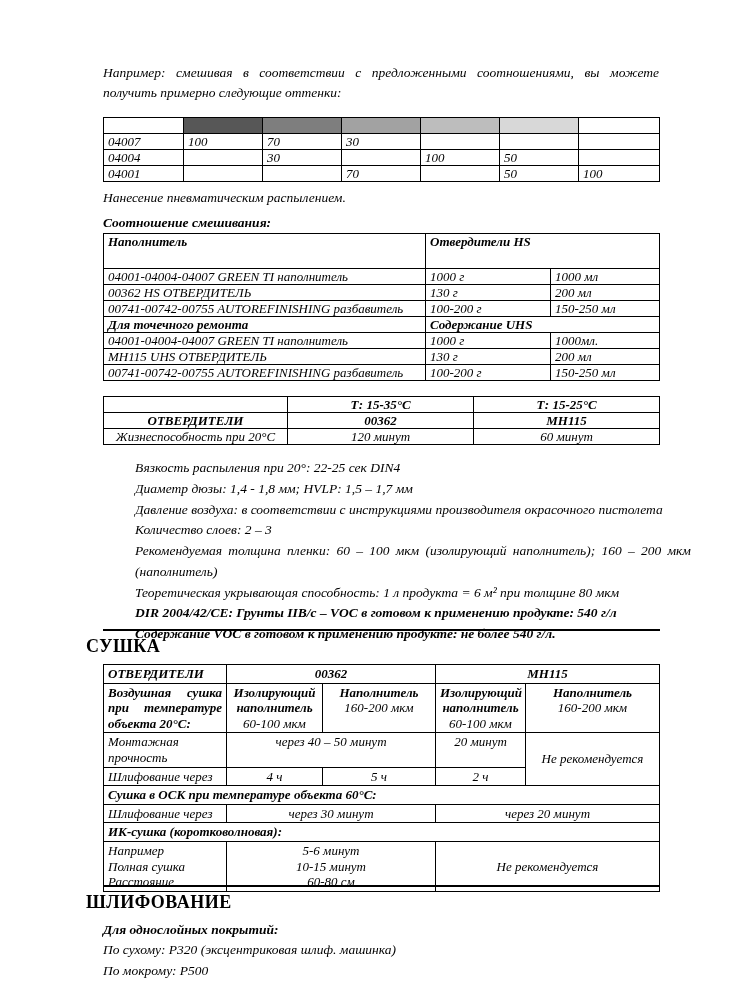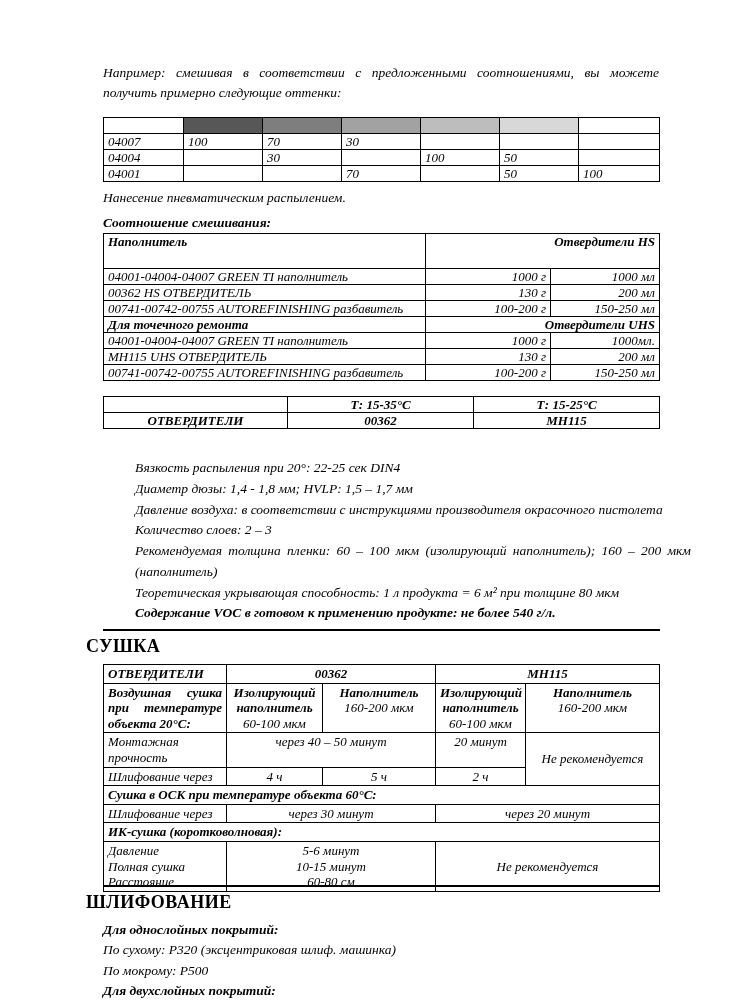--- a/index.html
+++ b/index.html
@@ -20,21 +20,21 @@
 
   
   #swatch { top:117px; }
   .swatch td { height:15px; line-height:15px; }
 
   
   #appnote { top:190px; }
   #mixhead { top:215px; font-weight:bold; }
   #mixtable { top:233px; }
   .mix td { height:15px; line-height:15px; }
-  .mix .c { text-align:right; }
+  .mix .c { text-align:left; }
   .mix tr.tophdr td { height:34px; vertical-align:top; font-weight:bold; }
   .mix tr.spothdr td { font-weight:bold; }
 
   
   #hardtable { top:396px; }
   .hard td { height:15px; line-height:15px; text-align:center;margin-top:16px; }
   .hard .b { font-weight:bold; }
 
   
   #specs { top:458px; line-height:1.54;margin-left:32px; }
@@ -144,21 +144,21 @@
       <td class="c">130 г</td>
       <td class="c">200 мл</td>
     </tr>
     <tr>
       <td>00741-00742-00755 AUTOREFINISHING разбавитель</td>
       <td class="c">100-200 г</td>
       <td class="c">150-250 мл</td>
     </tr>
     <tr class="spothdr">
       <td>Для точечного ремонта</td>
-      <td colspan="2" class="c">Отвердители  UHS</td>
+      <td colspan="2" class="c">Содержание  UHS</td>
     </tr>
     <tr>
       <td>04001-04004-04007 GREEN TI наполнитель</td>
       <td class="c">1000 г</td>
       <td class="c">1000мл.</td>
     </tr>
     <tr>
       <td>МН115 UHS ОТВЕРДИТЕЛЬ</td>
       <td class="c">130 г</td>
       <td class="c">200 мл</td>
@@ -182,32 +182,38 @@
     <tbody>
         <tr>
       <td></td>
       <td class="b">Т: 15-35°С</td>
       <td class="b">Т: 15-25°С</td>
     </tr>
     <tr>
       <td class="b">ОТВЕРДИТЕЛИ</td>
       <td class="b">00362</td>
       <td class="b">МН115</td>
+    </tr>
+    <tr>
+      <td>Жизнеспособность при 20°С</td>
+      <td>120 минут</td>
+      <td>60 минут</td>
     </tr>
   </tbody>
     </table>
 </div>
 
 <div class="sec" id="specs">
   <p>Вязкость распыления при 20°: 22-25 сек DIN4</p>
   <p>Диаметр дюзы: 1,4 - 1,8 мм; HVLP: 1,5 – 1,7 мм</p>
   <p>Давление воздуха: в соответствии с инструкциями производителя окрасочного пистолета</p>
   <p>Количество слоев: 2 – 3</p>
   <p class="thick">Рекомендуемая толщина пленки: 60 – 100 мкм (изолирующий наполнитель); 160 – 200 мкм (наполнитель)</p>
   <p>Теоретическая укрывающая способность: 1 л продукта = 6 м² при толщине 80 мкм</p>
+  <p class="bold">DIR 2004/42/CE: Грунты IIB/с – VOC в готовом к применению продукте: 540 г/л</p>
   <p class="bold">Содержание VOC в готовом к применению продукте: не более 540 г/л.</p>
 </div>
 
 <div class="rule" id="rule1"></div>
 <div class="bighead" id="dryhead">СУШКА</div>
 
 <div class="sec" id="drytable">
   <table class="dry">
     <colgroup>
         <col style="width:123px">
@@ -259,21 +265,21 @@
     <tr>
       <td>Шлифование через</td>
       <td colspan="2" class="c">через 30 минут</td>
       <td colspan="2" class="c">через 20 минут</td>
     </tr>
     <tr>
       <td colspan="5" class="b">ИК-сушка (коротковолновая):</td>
     </tr>
     <tr>
       <td>
-        <span>Давление</span><br>
+        <span>Например</span><br>
         <span>Полная сушка</span><br>
         <span>Расстояние</span>
       </td>
       <td colspan="2" class="c">
         <span>5-6 минут</span><br>
         <span>10-15 минут</span><br>
         <span>60-80 см</span>
       </td>
       <td colspan="2" class="mid">Не рекомендуется</td>
     </tr>
@@ -281,14 +287,13 @@
     </table>
 </div>
 
 <div class="rule" id="rule2"></div>
 <div class="bighead" id="sandhead">ШЛИФОВАНИЕ</div>
 
 <div class="sec" id="sanding">
   <p class="bold">Для однослойных покрытий:</p>
   <p>По сухому: Р320 (эксцентриковая шлиф. машинка)</p>
   <p>По мокрому: Р500</p>
-  <p class="bold">Для двухслойных покрытий:</p>
 </div>
 
 </body></html>

